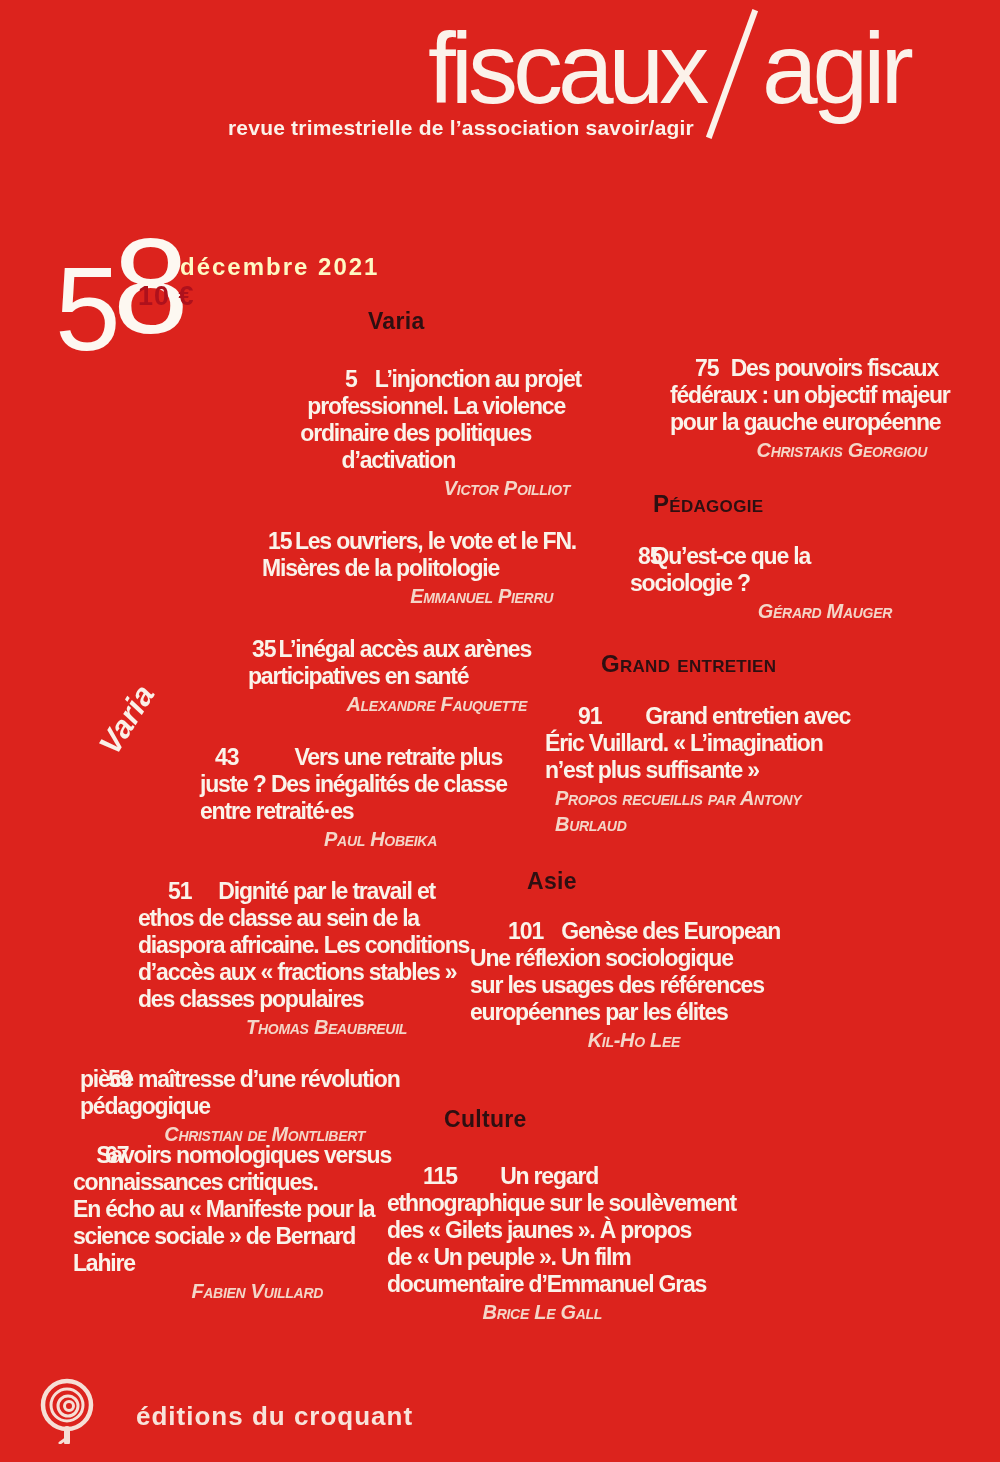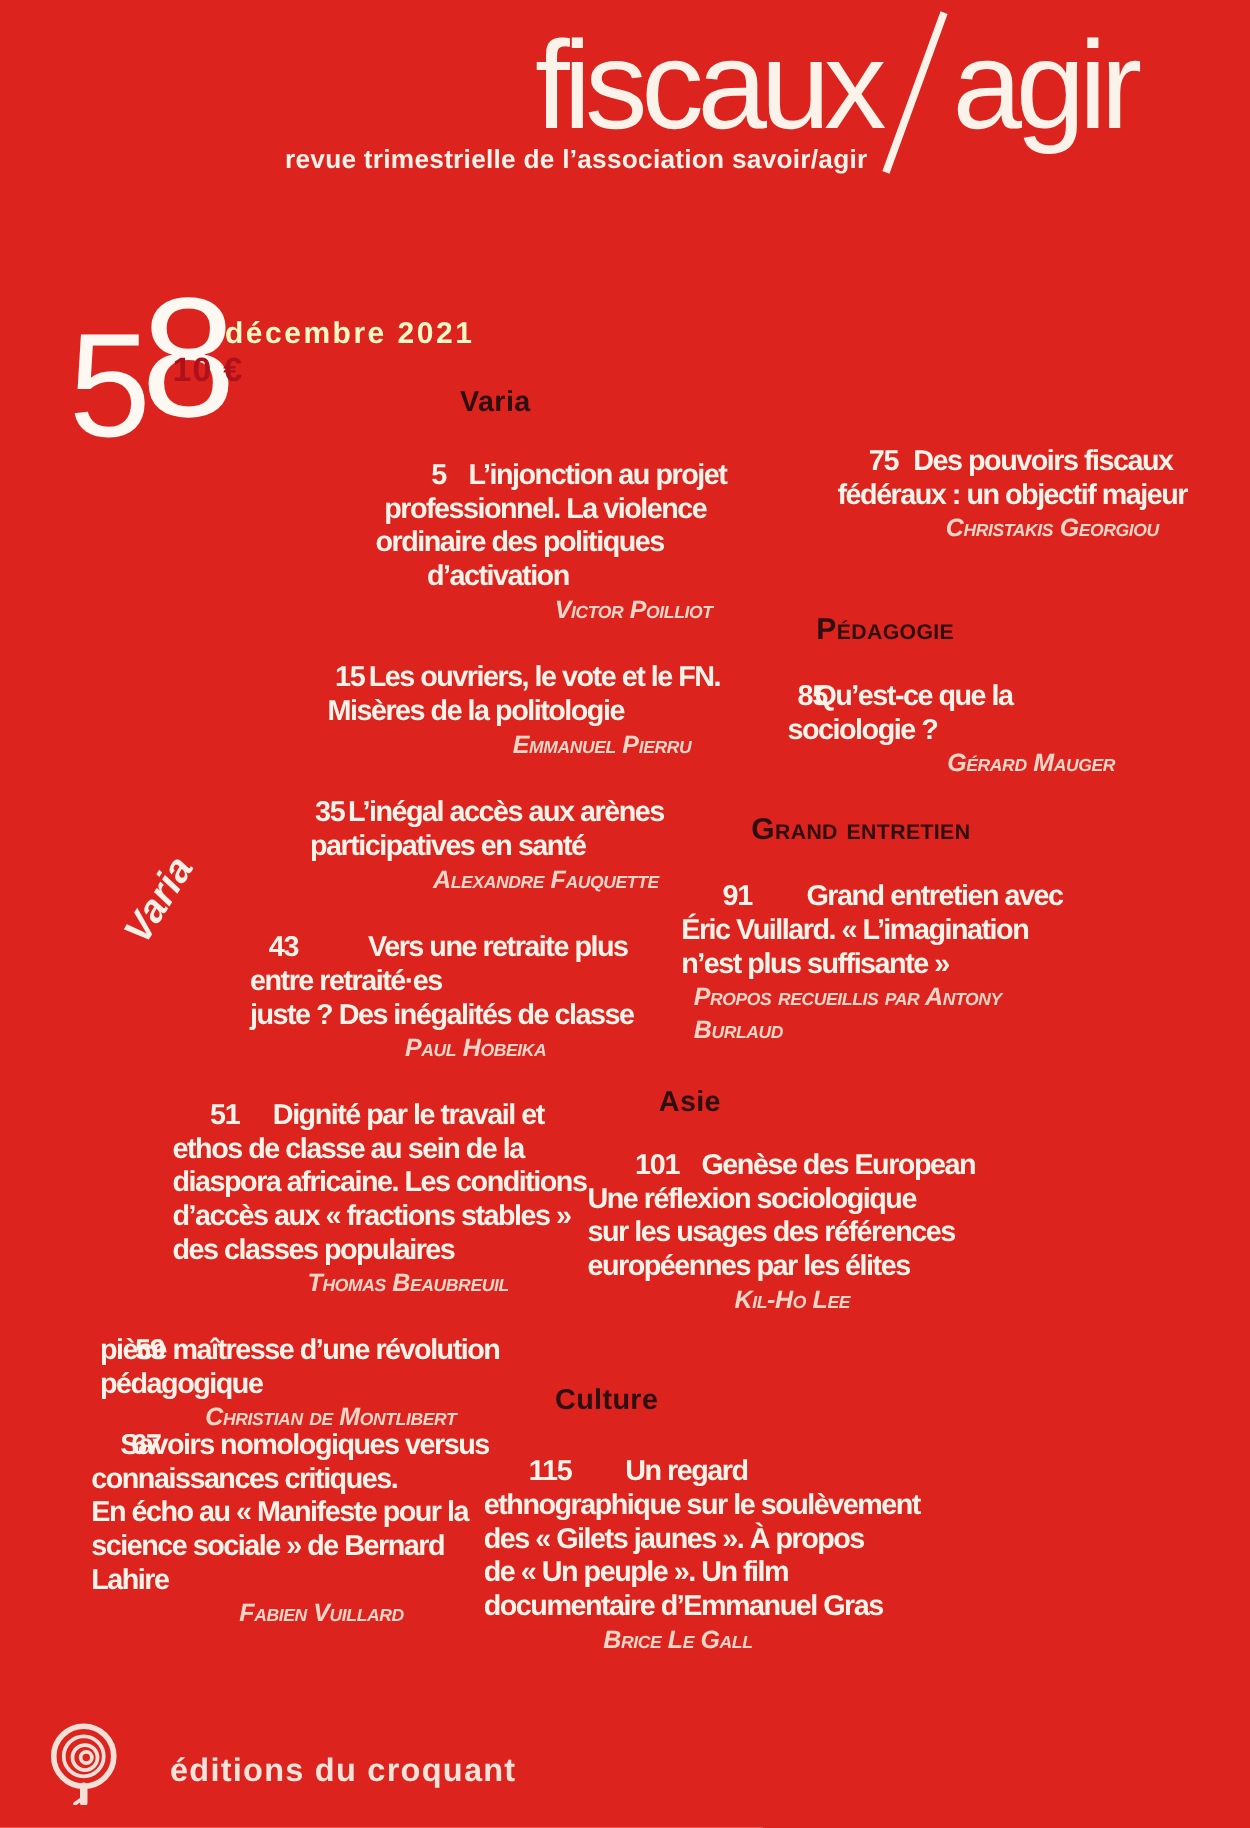--- a/index.html
+++ b/index.html
@@ -128,22 +128,22 @@
   <div class="entry" style="left:248px;top:636px;width:283px;">
     <span class="num" style="left:4px;">35</span>
     <div class="line" style="padding-right:0;">L’inégal accès aux arènes</div>
     <div class="line" style="padding-right:88px;">participatives en santé</div>
     <div class="author" style="padding-right:4px;">Alexandre Fauquette</div>
   </div>
 
   <div class="entry" style="left:200px;top:744px;width:302px;">
     <span class="num" style="left:15px;">43</span>
     <div class="line" style="padding-right:0;">Vers une retraite plus</div>
+    <div class="line" style="padding-right:24px;">juste ? Des inégalités de classe</div>
     <div class="line" style="padding-right:152px;">entre retraité·es</div>
-    <div class="line" style="padding-right:24px;">juste ? Des inégalités de classe</div>
     <div class="author" style="padding-right:65px;">Paul Hobeika</div>
   </div>
 
   <div class="entry" style="left:138px;top:878px;width:304px;">
     <span class="num" style="left:30px;">51</span>
     <div class="line" style="padding-right:7px;">Dignité par le travail et</div>
     <div class="line" style="padding-right:32px;">ethos de classe au sein de la</div>
     <div class="line" style="padding-right:0;">diaspora africaine. Les conditions</div>
     <div class="line" style="padding-right:14px;">d’accès aux « fractions stables »</div>
     <div class="line" style="padding-right:110px;">des classes populaires</div>
@@ -164,20 +164,21 @@
     <div class="line" style="padding-right:36px;">En écho au « Manifeste pour la</div>
     <div class="line" style="padding-right:60px;">science sociale » de Bernard</div>
     <div class="line" style="padding-right:258px;">Lahire</div>
     <div class="author" style="padding-right:68px;">Fabien Vuillard</div>
   </div>
 
   <div class="entry" style="left:670px;top:355px;width:271px;">
     <span class="num" style="left:25px;">75</span>
     <div class="line" style="padding-right:3px;">Des pouvoirs fiscaux</div>
     <div class="line" style="padding-right:0;">fédéraux : un objectif majeur</div>
+    <div class="line" style="padding-right:2px;">pour la gauche européenne</div>
     <div class="author" style="padding-right:14px;">Christakis Georgiou</div>
   </div>
 
   <div class="entry" style="left:630px;top:543px;width:262px;">
     <span class="num" style="left:8px;">85</span>
     <div class="line" style="padding-right:82px;">Qu’est-ce que la</div>
     <div class="line" style="padding-right:159px;">sociologie ?</div>
     <div class="author" style="padding-right:0;">Gérard Mauger</div>
   </div>
 

